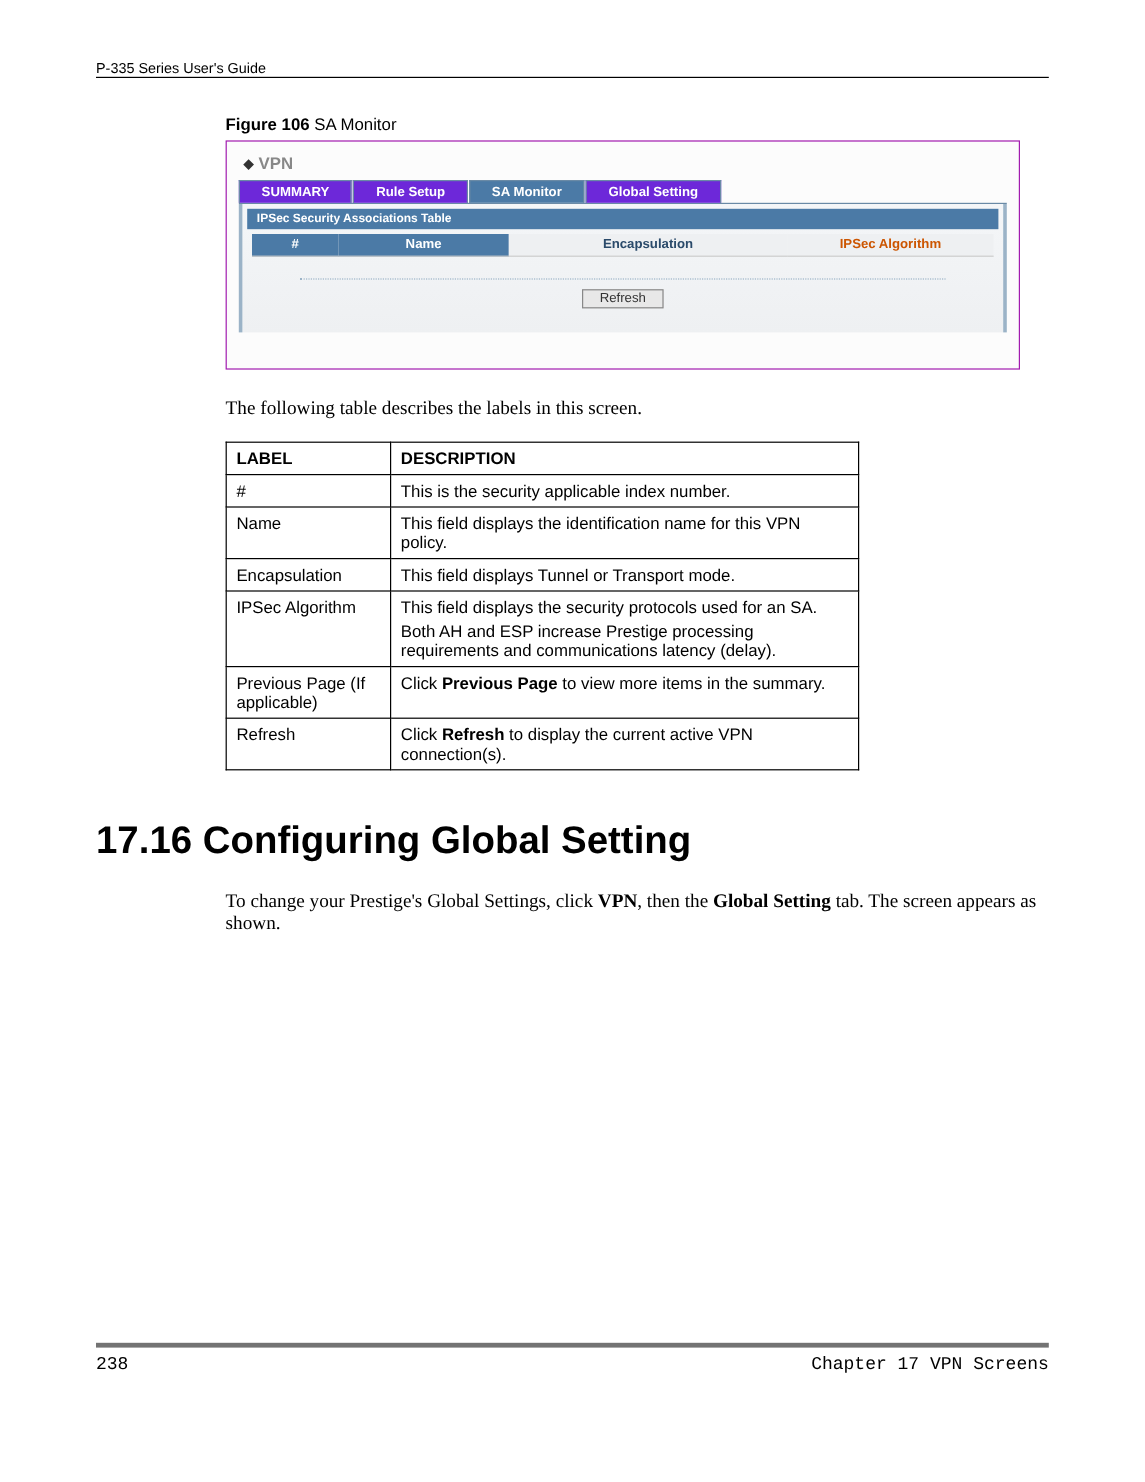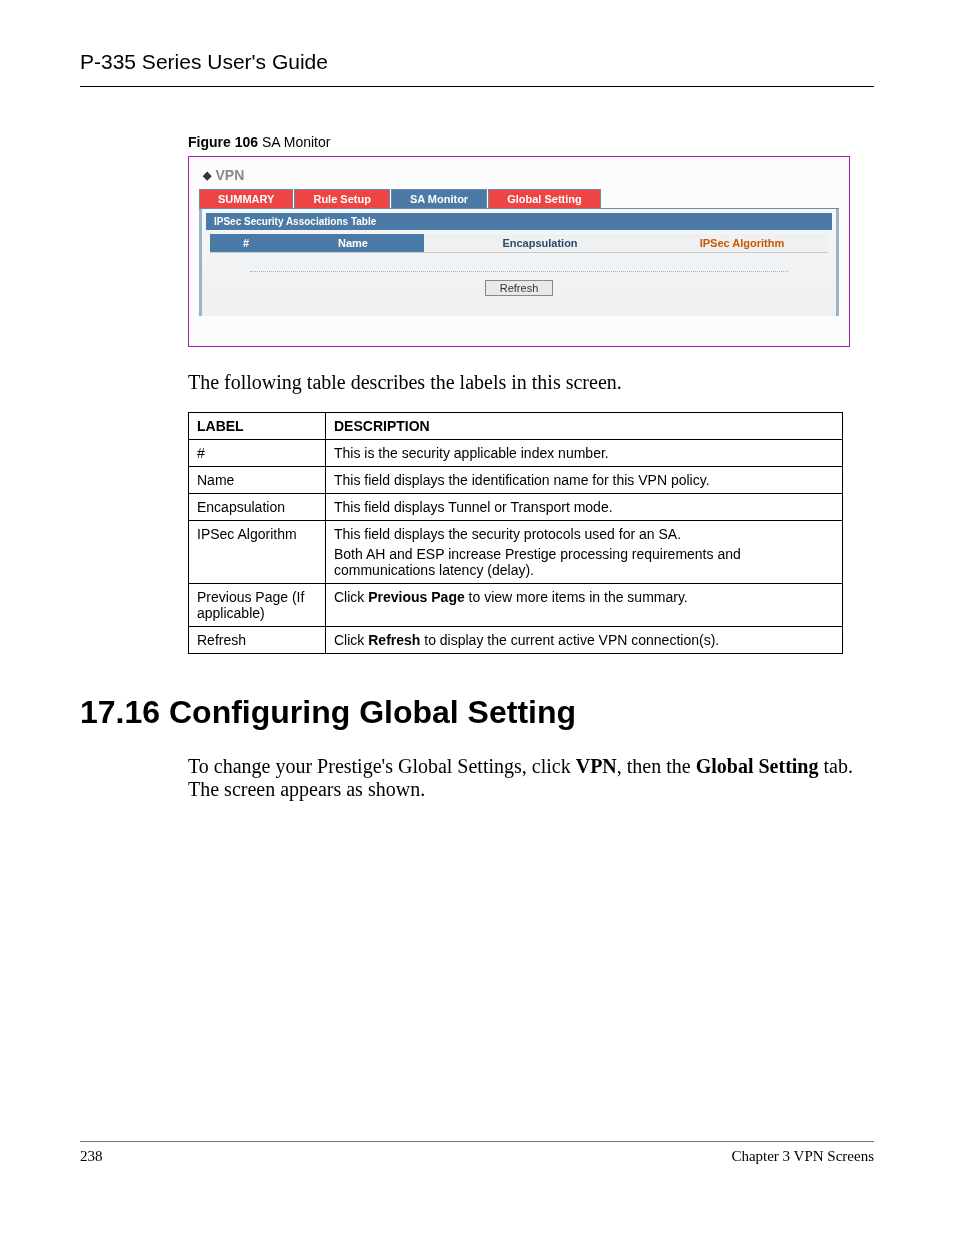--- a/index.html
+++ b/index.html
@@ -6,25 +6,25 @@
     margin: 0;
     padding: 50px 80px;
     font-family: Arial, Helvetica, sans-serif;
     font-size: 15px;
     color: #000;
     background: #fff;
     width: 954px;
     box-sizing: border-box;
   }
   .header-line {
-    font-size: 21px;
-    font-family: Arial, sans-serif;
-    padding-bottom: 12px;
+    font-size: 12px;
+    font-family: Arial, sans-serif;
+    padding-bottom: 0;
     border-bottom: 1px solid #000;
-    margin-bottom: 47px;
+    margin-bottom: 30px;
   }
   .content-indent {
     margin-left: 108px;
     margin-right: 10px;
   }
   .figure-label {
     font-family: Arial, sans-serif;
     font-size: 14px;
     margin-bottom: 6px;
   }
@@ -46,21 +46,21 @@
   .tab-row {
     display: flex;
     margin-top: 2px;
     border-bottom: 1px solid #6a8aa6;
   }
   .tab {
     padding: 3px 18px;
     font-size: 11px;
     font-family: Verdana, Arial, sans-serif;
     color: #fff;
-    background: #ef4444;
+    background: #6d28d9;
     border-right: 1px solid #6a8aa6;
     border-top: 1px solid #6a8aa6;
     border-left: 1px solid #6a8aa6;
     margin-right: 1px;
     font-weight: bold;
   }
   .tab.active {
     background: #4b7aa6;
   }
   .panel {
@@ -103,32 +103,32 @@
     display:inline-block;
     font-size: 11px;
     font-family: Arial, sans-serif;
     border: 1px solid #888;
     background: #e8e8e8;
     padding: 1px 14px;
     color:#333;
   }
   .body-text {
     font-family: "Times New Roman", Times, serif;
-    font-size: 20px;
+    font-size: 16px;
     margin: 24px 0 18px 0;
   }
   .table-label {
     font-family: Arial, sans-serif;
     font-size: 14px;
     margin-bottom: 6px;
   }
   .desc-table {
     border: 1.5px solid #000;
     border-collapse: collapse;
-    width: 655px;
+    width: 528px;
     font-family: Arial, sans-serif;
     font-size: 14px;
   }
   .desc-table th, .desc-table td {
     border: 1px solid #000;
     padding: 5px 8px;
     vertical-align: top;
     text-align: left;
   }
   .desc-table th {
@@ -139,25 +139,25 @@
   .desc-table td p:last-child { margin-bottom: 0; }
   h2.section {
     font-family: Arial, sans-serif;
     font-size: 32px;
     font-weight: bold;
     margin: 40px 0 22px 0;
   }
   .footer {
     display:flex;
     justify-content: space-between;
-    border-top: 1px solid #737373;
+    border-top: 4px solid #737373;
     padding-top: 6px;
     margin-top: 340px;
     font-size: 15px;
-    font-family: Liberation Serif, serif;
+    font-family: Liberation Mono, monospace;
   }
 </style>
 </head>
 <body>
 
 <div class="header-line">P-335 Series User's Guide</div>
 
 <div class="content-indent">
 
   <div class="figure-label">
@@ -235,14 +235,14 @@
 </div>
 
 <h2 class="section">17.16  Configuring Global Setting</h2>
 
 <div class="content-indent">
   <div class="body-text">To change your Prestige's Global Settings, click <b>VPN</b>, then the <b>Global Setting</b> tab. The screen appears as shown.</div>
 </div>
 
 <div class="footer">
   <span>238</span>
-  <span>Chapter 3 VPN Screens</span>
+  <span>Chapter 17 VPN Screens</span>
 </div>
 
 </body></html>

